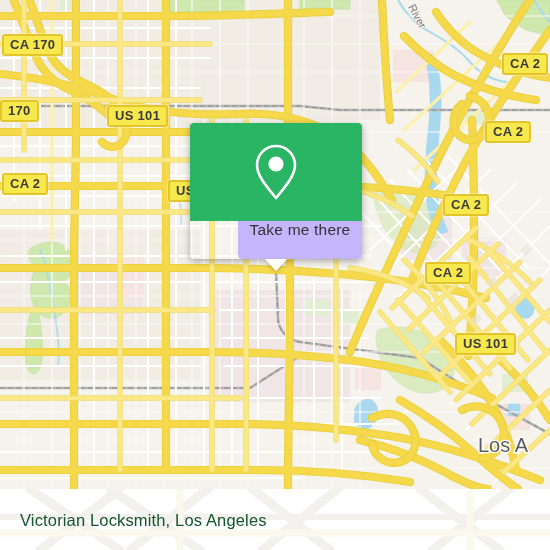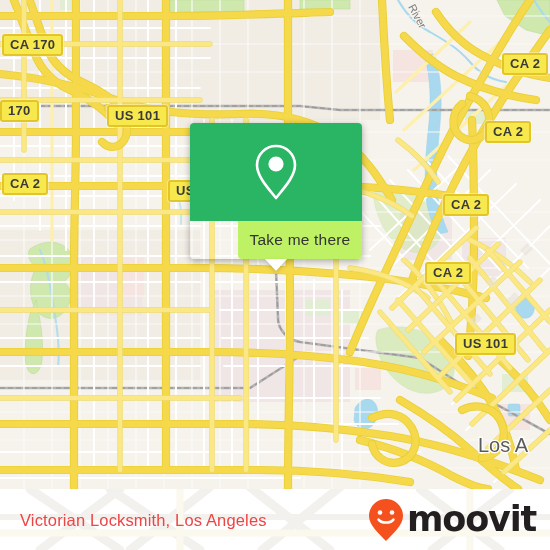--- a/index.html
+++ b/index.html
@@ -60,24 +60,23 @@
     height: 98px;
     background: #2ab565;
     border-radius: 4px 4px 0 0;
     display: flex;
     align-items: center;
     justify-content: center;
   }
   #popup-pin { display:block; }
   #popup-label {
     height: 38px;
-    background: #bef264;
+    background: #c4b5fd;
     border-radius: 0 0 4px 4px;
     display: flex;
-    align-items: center;
     justify-content: center;
     font-size: 15.5px;
     color: #333333;
     letter-spacing: 0.2px;
     margin-left: 48px;
   }
   #popup-tail {
     position: absolute;
     left: 50%;
     margin-left: -11px;
@@ -103,21 +102,21 @@
     position: absolute;
     left: 0; top: -60px;
     opacity: 1;
   }
   #footer-title {
     position: absolute;
     left: 20px;
     top: 50%;
     transform: translateY(-50%);
     font-size: 16.5px;
-    color: #ef4444;
+    color: #14532d;
     letter-spacing: 0.15px;
     white-space: nowrap;
     z-index: 3;
   }
   #logo {
     position: absolute;
     right: 14px;
     top: 50%;
     transform: translateY(-50%);
     display: flex;
@@ -404,24 +403,15 @@
         <path d="M0,88 L550,88" stroke-width="6"></path>
       </g>
       <g fill="none" stroke="#fbf8ee" stroke-width="7" stroke-linecap="round">
         <path d="M0,104 L550,104"></path>
         <path d="M180,60 L180,121 M470,60 L470,121"></path>
       </g>
     </svg>
 
     <div id="footer-title">Victorian Locksmith, Los Angeles</div>
 
-    <div id="logo">
-      <svg width="38" height="44" viewBox="0 0 38 44">
-        <path d="M19 1 C9.6 1 2 8.6 2 18 C2 27.5 12 35.5 19 43 C26 35.5 36 27.5 36 18 C36 8.6 28.4 1 19 1 Z" fill="#f4511e"></path>
-        <circle cx="13" cy="14.5" r="2.3" fill="#ffffff"></circle>
-        <circle cx="25" cy="14.5" r="2.3" fill="#ffffff"></circle>
-        <path d="M11.5 21.5 C14 25.6 24 25.6 26.5 21.5" fill="none" stroke="#ffffff" stroke-width="2.5" stroke-linecap="round"></path>
-      </svg>
-      <span id="logo-wordmark">moovit</span>
-    </div>
   </div>
 
 </div>
 
 </body></html>

